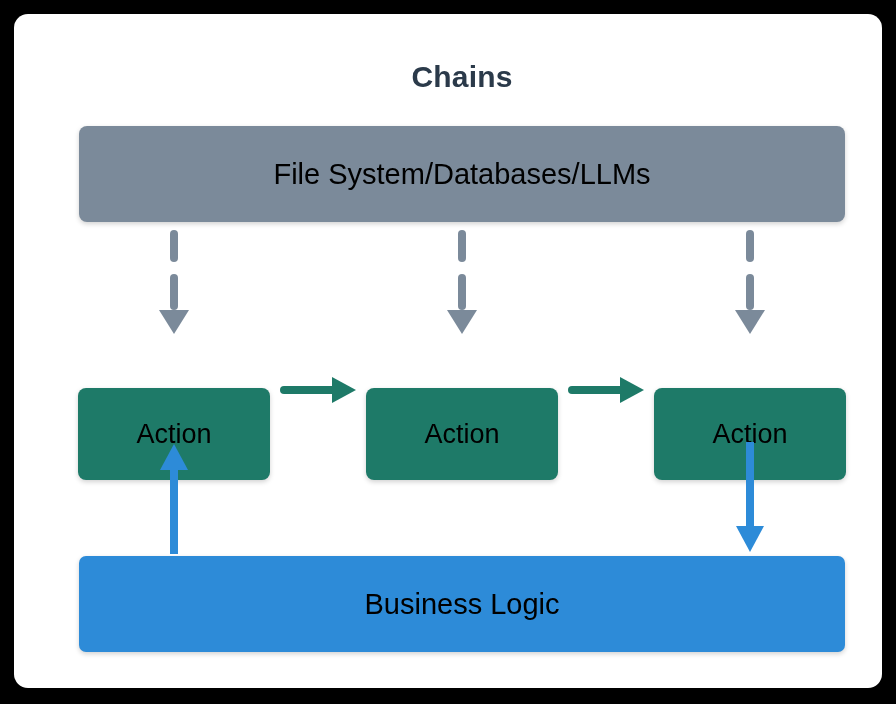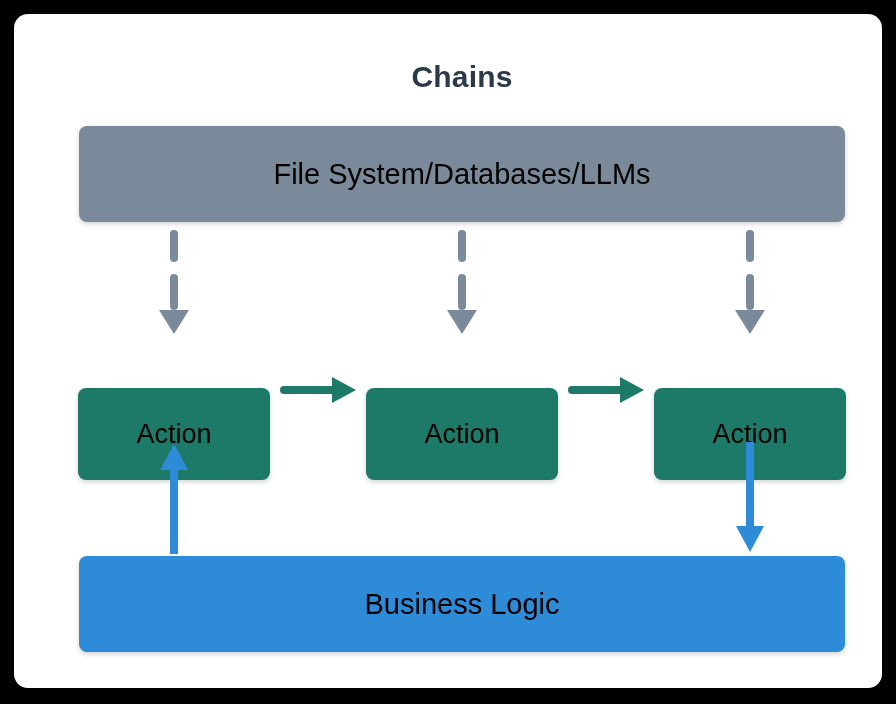--- a/index.html
+++ b/index.html
@@ -80,20 +80,21 @@
   #action-2 { left: 352px; }
   #action-3 { left: 640px; }
 
   #business-logic {
     left: 65px;
     top: 542px;
     width: 766px;
     height: 96px;
     background: #2d8bd8;
     font-size: 29px;
+    border-radius: 7px;
   }
 
   
   .arrow {
     position: absolute;
   }
   .dashed-arrow { top: 214px; width: 36px; height: 110px; }
   #dashed-arrow-1 { left: 142px; }
   #dashed-arrow-2 { left: 430px; }
   #dashed-arrow-3 { left: 718px; }

